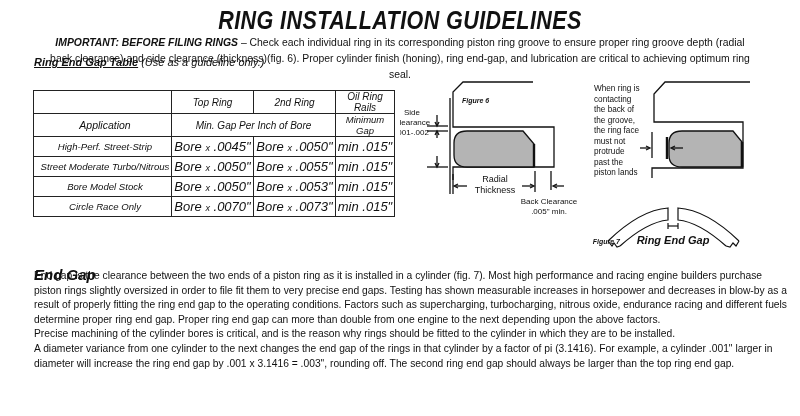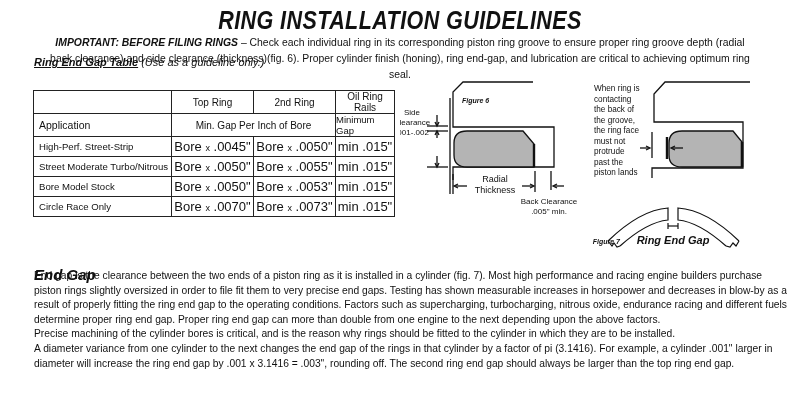--- a/index.html
+++ b/index.html
@@ -2,30 +2,30 @@
 <html><head>
   <meta charset="utf-8">
   <style>
     html, body { margin: 0; padding: 0; background: #ffffff; }
     body { width: 800px; height: 416px; position: relative; overflow: hidden; color: #111; font-family: "Liberation Sans", sans-serif; }
     .title { position: absolute; left: 0; top: 6px; width: 800px; text-align: center; font-family: "Liberation Sans", sans-serif; font-weight: bold; font-style: italic; font-size: 25px; letter-spacing: 0.5px; transform: scaleX(0.86); transform-origin: 400px 0; }
     .intro { position: absolute; left: 20px; top: 34px; width: 760px; text-align: center; font-size: 11.2px; line-height: 16px; transform: scaleX(0.93); transform-origin: 380px 0; }
     .intro b { font-style: italic; }
     .tbl-caption { position: absolute; left: 34px; top: 56px; font-size: 11px; font-style: italic; }
     .tbl-caption b { text-decoration: underline; }
-    table.gap { position: absolute; left: 33px; top: 90px; border-collapse: collapse; font-family: "Liberation Sans", sans-serif; }
-    table.gap td { border: 1.2px solid #222; padding: 0; height: 19px; font-size: 10px; vertical-align: middle; }
+    table.gap { position: absolute; left: 33px; top: 90px; border-collapse: collapse; font-family: "Liberation Sans", sans-serif; font-style: italic; }
+    table.gap td { border: 1.2px solid #222; padding: 0; height: 19px; font-size: 10px; vertical-align: middle; text-align: center; }
     table.gap tr.h1 td { height: 17px; text-align: center; font-size: 10px; }
     table.gap tr.h2 td { height: 20px; }
     table.gap td.app { width: 132px; padding-left: 5px; font-size: 9.6px; }
     table.gap td.v { width: 81px; text-align: center; font-size: 13px; }
     table.gap td.v3 { width: 58px; text-align: center; font-size: 13px; }
     table.gap td.v small { font-size: 9px; }
     table.gap tr.h2 td.span { text-align: center; font-size: 10px; }
-    table.gap tr.h2 td.mg { text-align: left; font-size: 9.5px; }
+    table.gap tr.h2 td.mg { text-align: center; font-size: 9.5px; }
     .figs { position: absolute; left: 400px; top: 70px; width: 400px; height: 190px; }
     .figs svg text { font-family: "Liberation Sans", sans-serif; }
     .endgap-h { position: absolute; left: 34px; top: 266px; font-size: 15px; font-weight: bold; font-style: italic; }
     .body-text { position: absolute; left: 34px; top: 268px; width: 760px; font-size: 11.3px; line-height: 14.6px; transform: scaleX(0.91); transform-origin: 0 0; width: 830px; }
     .body-text p { margin: 0; }
   </style>
 </head>
 <body>
 
 <div class="title">RING INSTALLATION GUIDELINES</div>

